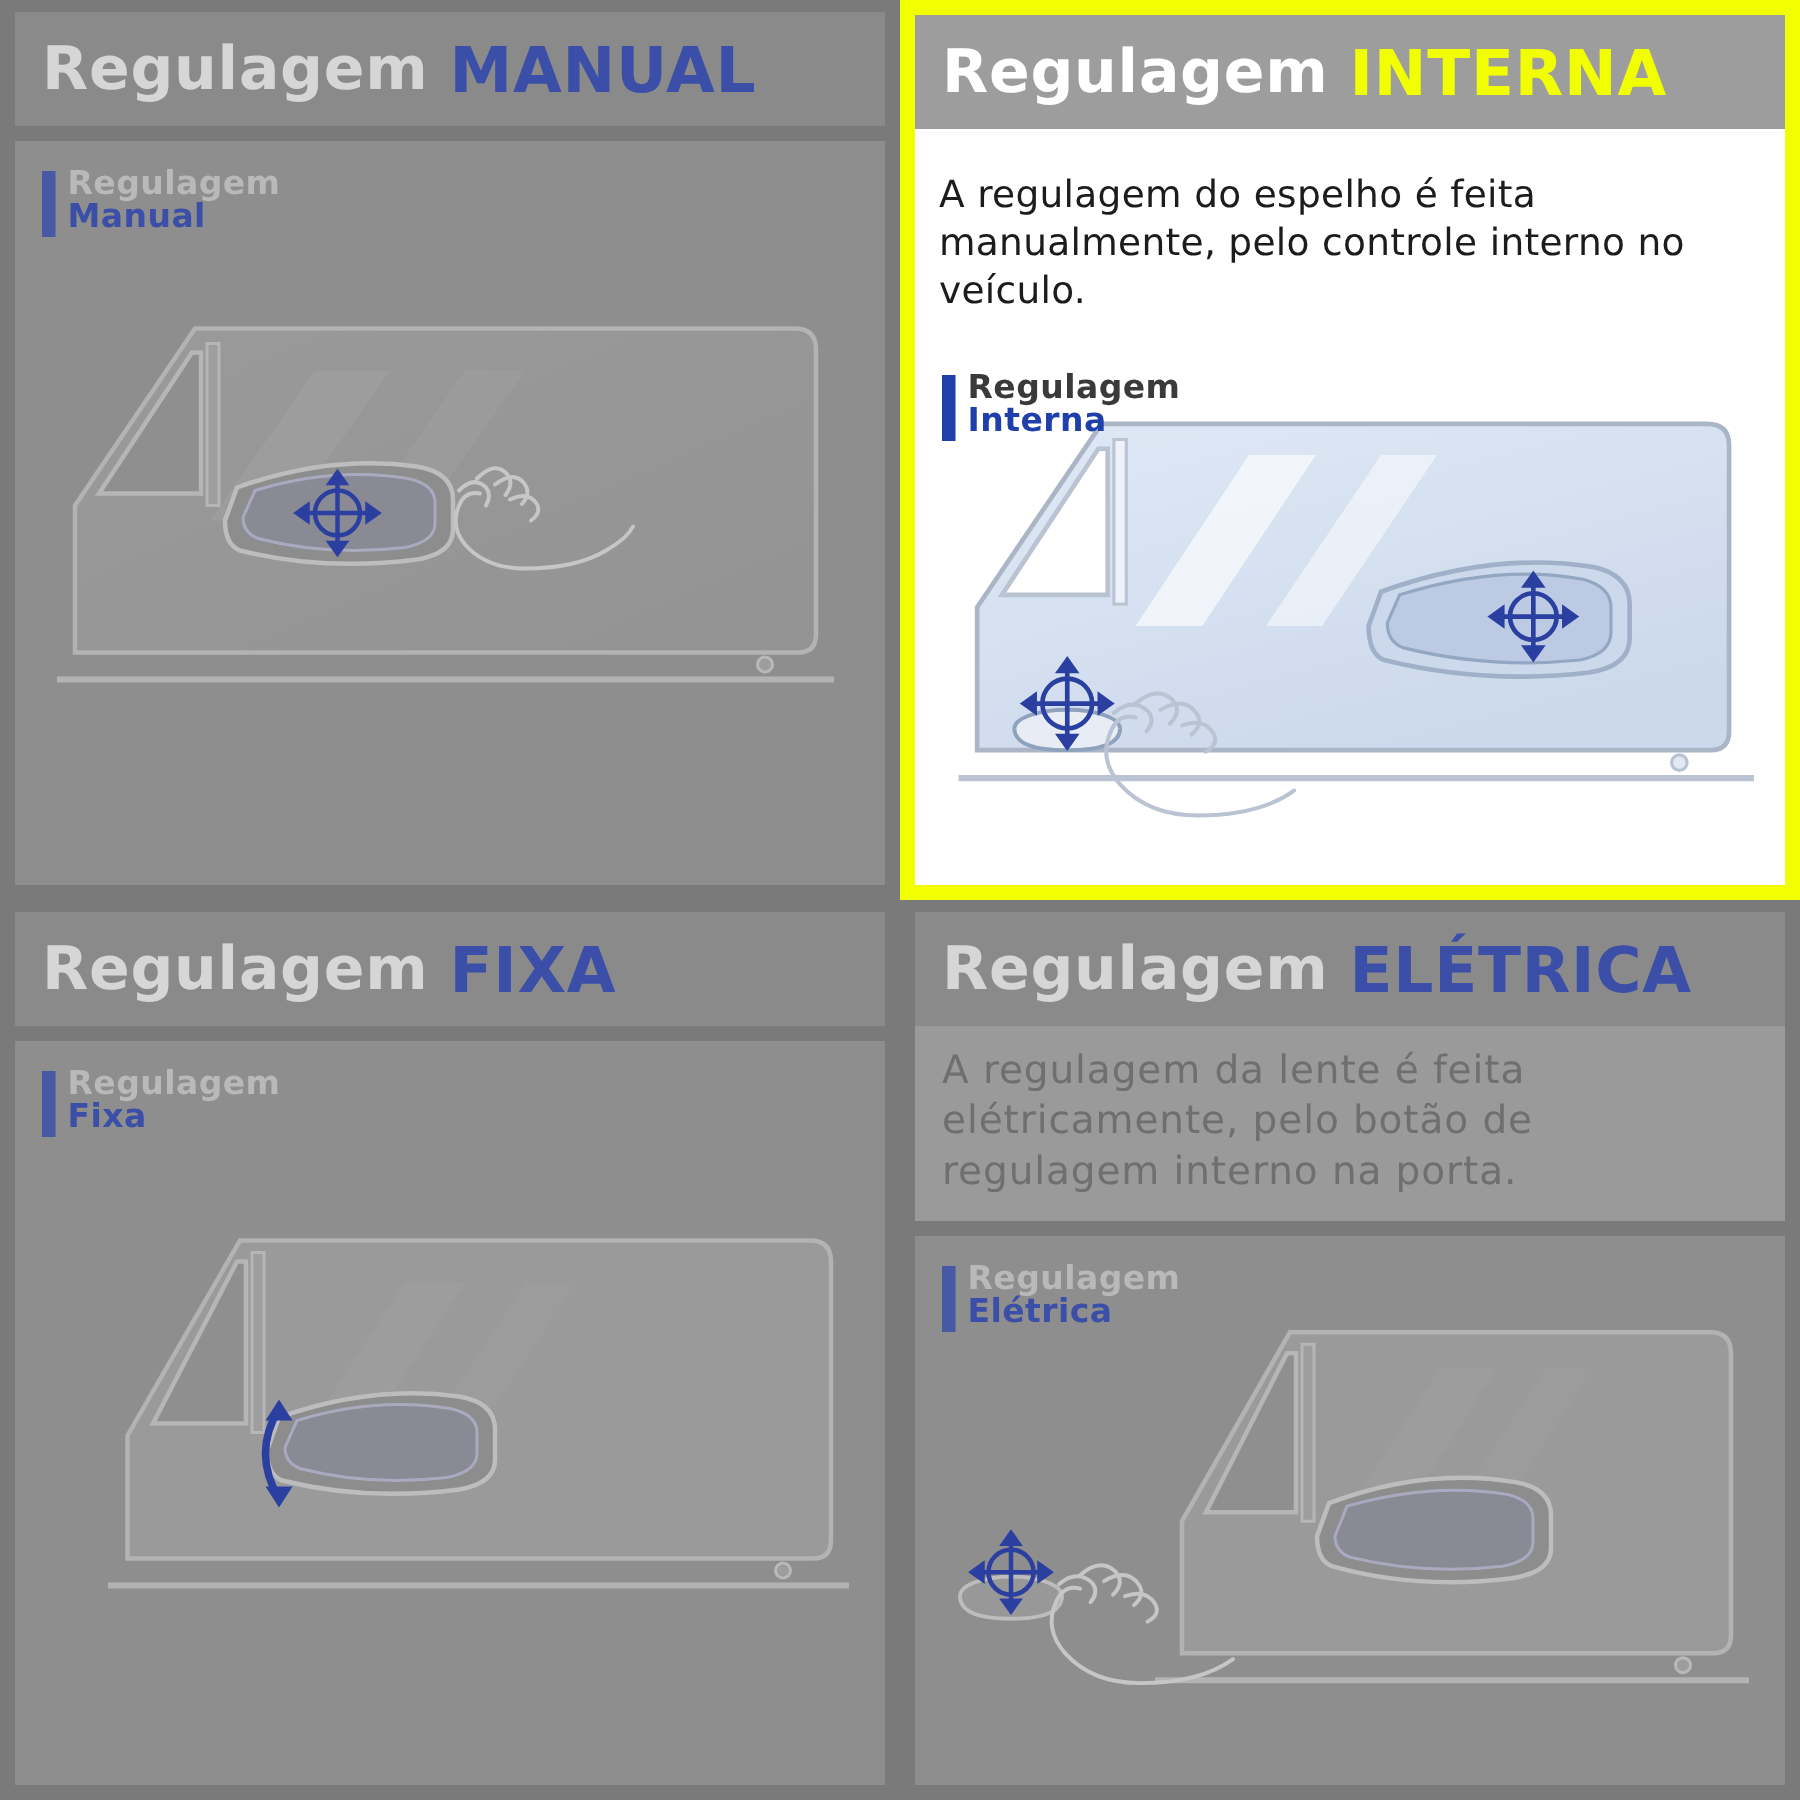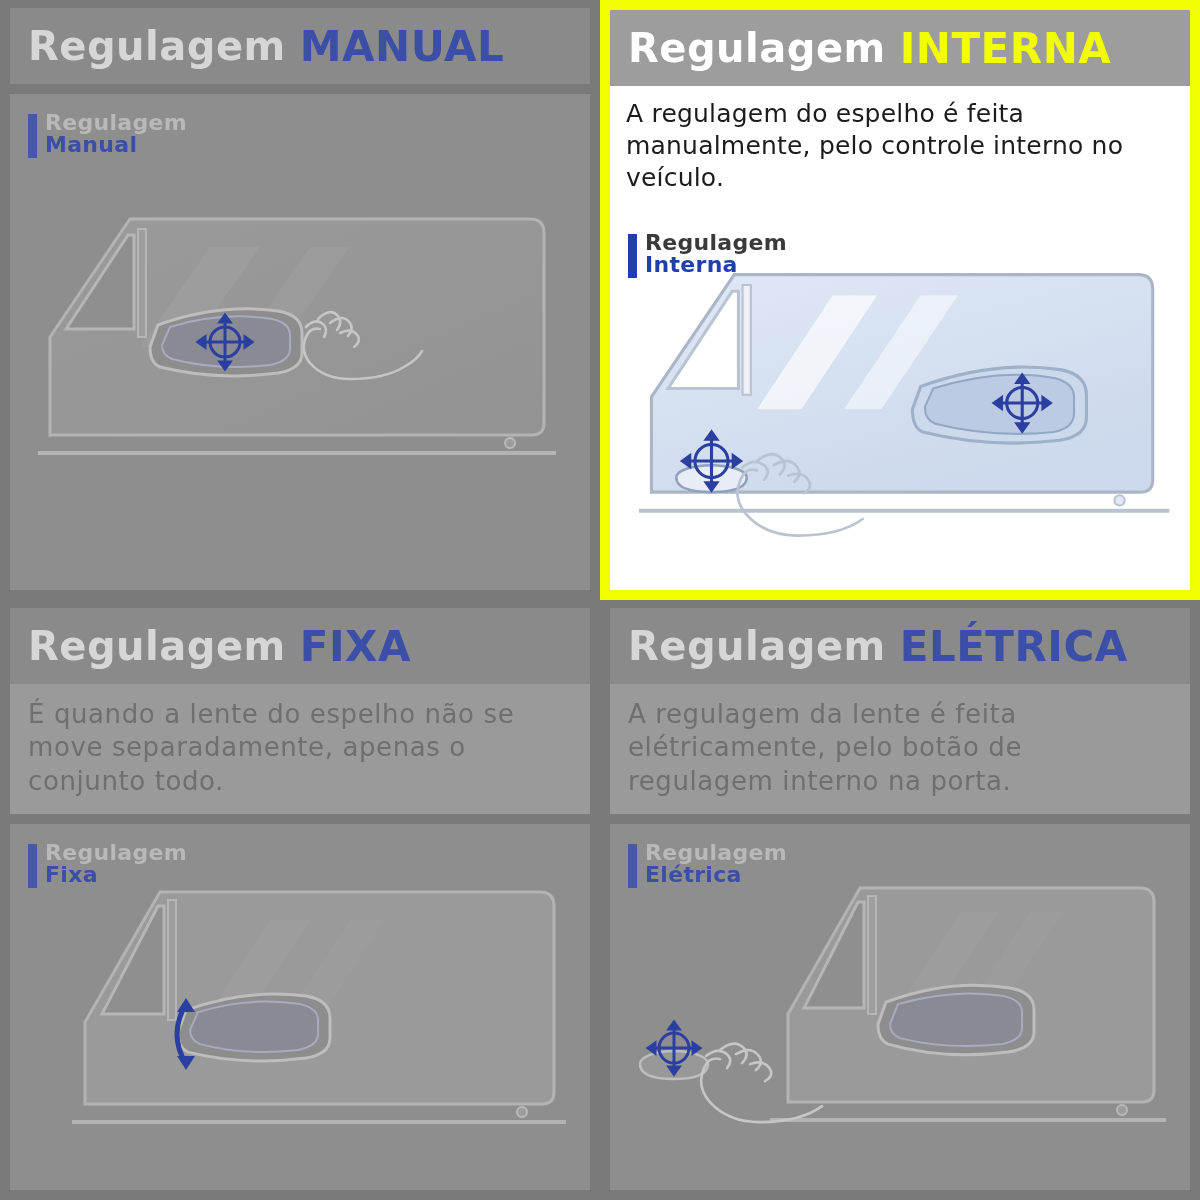--- a/index.html
+++ b/index.html
@@ -88,21 +88,21 @@
     padding: 14px 18px 16px 18px;
     font-size: 26px;
     line-height: 1.28;
     letter-spacing: 0.6px;
     box-sizing: border-box;
     min-height: 118px;
   }
   .panel.active .desc {
     font-size: 25px;
     letter-spacing: 0.2px;
-    padding: 12px 16px 14px 16px;
+    padding: 28px 16px 14px 16px;
   }
 
   .figure {
     position: relative;
     flex: 1 1 auto;
     margin-top: 10px;
     overflow: hidden;
   }
   .panel.active .figure { margin-top: 6px; }
 
@@ -271,21 +271,20 @@
         </svg>
       </div>
     </div>
   </div>
 
   <div class="panel dim">
     <div class="title-bar">
       <span class="title-main">Regulagem</span>
       <span class="title-accent">FIXA</span>
     </div>
-    <div class="desc">É quando a lente do espelho não se move separadamente, apenas o conjunto todo.</div>
     <div class="figure">
       <div class="fig-label">
         <div class="bar"></div>
         <div class="txt">
           <div class="l1">Regulagem</div>
           <div class="l2">Fixa</div>
         </div>
       </div>
       <svg class="fig-svg" viewBox="0 0 580 330" preserveAspectRatio="xMidYMid meet">
         <path d="M75 180 L150 50 L530 50 Q544 50 544 64 L544 250 Q544 262 532 262 L75 262 Z" fill="#9a9a9a" stroke="#b3b3b3" stroke-width="3"></path>

